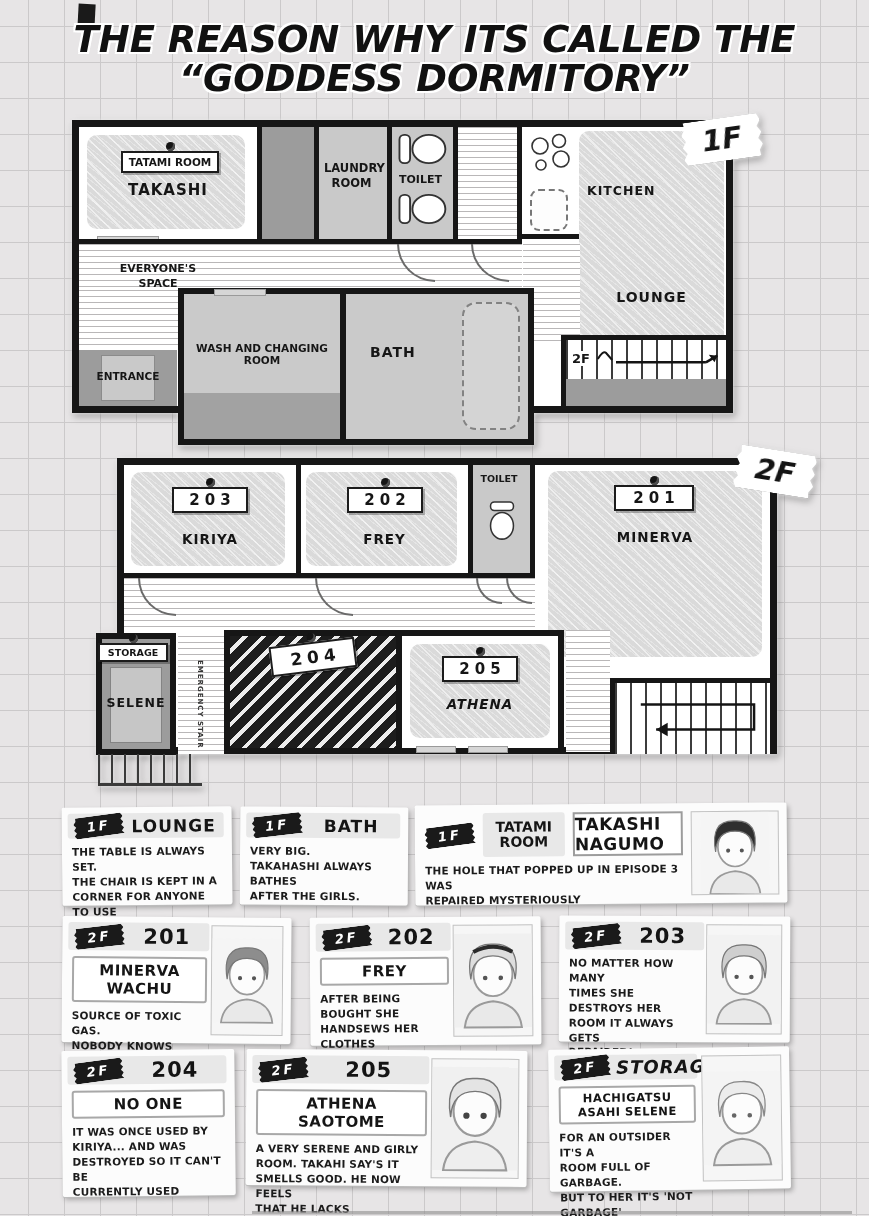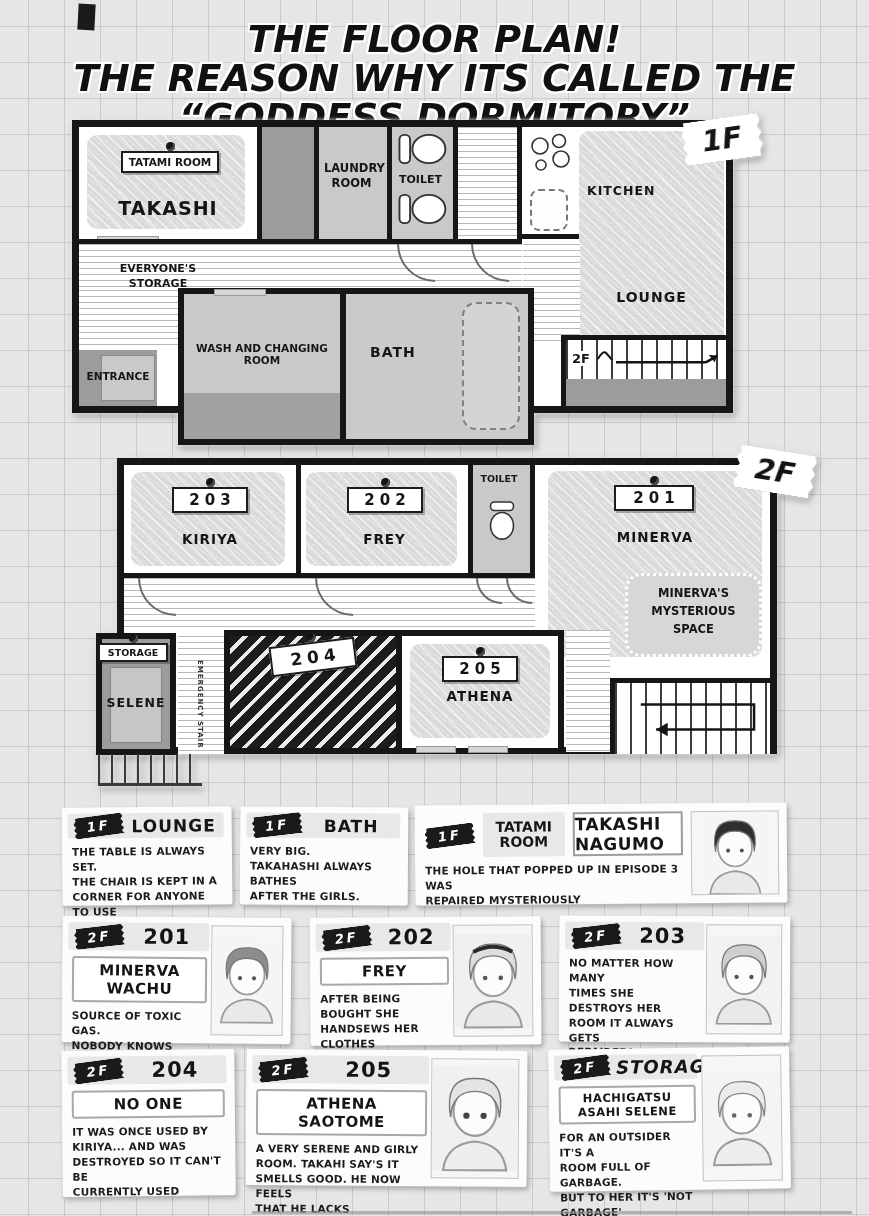--- a/index.html
+++ b/index.html
@@ -76,35 +76,34 @@
   .vert-txt { writing-mode: vertical-rl; font-size:7px; font-weight:bold; letter-spacing:1px; color:#333; }
 </style>
 </head>
 <body>
 
 <div class="page">
 
   <div class="corner-mark"></div>
 
   <div class="title">
-    <div>THE FLOOR PLAN!</div>
     <div>THE REASON WHY ITS CALLED THE</div>
     <div>“GODDESS DORMITORY”</div>
   </div>
 
   <div class="plan-group">
     <div class="plan" style="left:72px;top:120px;width:661px;height:293px;">
 
       <div class="room" style="left:0;top:0;width:183px;height:112px;background:#fff;border-right:5px solid #161616;">
         <div class="mat abs" style="left:8px;top:8px;right:12px;bottom:10px;"></div>
         <div class="plate" style="left:42px;top:24px;width:98px;font-size:10.5px;padding:3px 0;">
           <span class="pin"></span>
           <span>TATAMI ROOM</span>
         </div>
-        <div class="owner-lbl" style="top:70px;font-size:19px;">TAKASHI</div>
+        <div class="owner-lbl" style="top:54px;font-size:15px;">TAKASHI</div>
         <div class="slide" style="left:18px;bottom:-4px;width:62px;height:7px;"></div>
       </div>
 
       <div class="room" style="left:183px;top:0;width:57px;height:112px;background:#9c9c9c;border-right:5px solid #161616;"></div>
 
       <div class="room" style="left:240px;top:0;width:73px;height:112px;background:#c9c9c9;border-right:5px solid #161616;">
         <div class="room-lbl" style="left:5px;right:8px;top:34px;text-align:center;font-size:11.5px;line-height:1.3;">LAUNDRY ROOM</div>
       </div>
 
       <div class="room" style="left:313px;top:0;width:66px;height:112px;background:#c9c9c9;border-right:5px solid #161616;">
@@ -144,30 +143,30 @@
 
       <div class="wall" style="left:0;top:112px;width:443px;height:5px;"></div>
       <div class="room stripes" style="left:0;top:117px;width:443px;height:46px;"></div>
       <div class="room stripes" style="left:0;top:163px;width:100px;height:60px;"></div>
       <div class="room stripes" style="left:444px;top:117px;width:57px;height:100px;"></div>
 
       <div class="arc" style="left:318px;top:117px;width:38px;height:38px;"></div>
       <div class="arc" style="left:392px;top:117px;width:38px;height:38px;"></div>
 
       <div class="room-lbl pre" style="left:24px;top:134px;width:110px;text-align:center;font-size:11px;line-height:1.4;">EVERYONE'S
-STORAGE</div>
+SPACE</div>
       <span class="abs" style="left:102px;top:164px;">
         <svg viewBox="0 0 30 30" width="30" height="30">
             <path d="M4 2 Q13 8 16 18" stroke="#141414" stroke-width="7" fill="none"></path>
             <path d="M8 18 L23 27 L20 11 Z" fill="#141414"></path>
           </svg>
       </span>
       <div class="abs" style="left:172px;top:168px;width:10px;height:54px;background:#fff;border:2px solid #222;"></div>
 
-      <div class="room" style="left:0;top:223px;width:78px;height:56px;background:#9c9c9c;">
+      <div class="room" style="left:0;top:223px;width:98px;height:56px;background:#9c9c9c;">
         <div class="abs" style="left:22px;top:5px;width:54px;height:46px;background:#c9c9c9;border:1px solid #8b8b8b;"></div>
         <div class="room-lbl" style="left:0;right:0;top:20px;text-align:center;font-size:10.5px;">ENTRANCE</div>
       </div>
 
       <div class="room treads" style="left:482px;top:208px;width:165px;height:44px;border-top:5px solid #161616;border-left:5px solid #161616;">
         <div class="room-lbl" style="left:4px;top:11px;font-size:13px;background:#fff;padding:0 2px;">2F</div>
         <span class="abs" style="left:30px;top:8px;">
           <svg viewBox="0 0 20 16" width="18" height="15">
               <path d="M2 12 Q8 2 11 5 L18 13" stroke="#141414" stroke-width="2.2" fill="none"></path>
             </svg>
@@ -239,23 +238,20 @@
       <div class="arc" style="left:382px;top:113px;width:26px;height:26px;"></div>
 
       <div class="room mat" style="left:424px;top:6px;width:214px;height:186px;">
         <div class="plate" style="left:66px;top:14px;width:80px;font-size:15px;letter-spacing:5px;padding:2px 0 2px 5px;">
           <span class="pin"></span>
           <span>201</span>
         </div>
         <div class="owner-lbl" style="top:58px;">MINERVA</div>
       </div>
 
-      <div class="room pre" style="left:501px;top:108px;width:137px;height:84px;background:#d7d7d7;border:3px dotted #fff;border-radius:16px;text-align:center;font-weight:bold;font-size:11.5px;line-height:1.55;padding-top:9px;">MINERVA'S
-MYSTERIOUS
-SPACE</div>
     </div>
 
     <div class="room" style="left:96px;top:633px;width:80px;height:122px;background:#9c9c9c;border:6px solid #161616;">
       <div class="abs" style="left:8px;top:28px;right:8px;bottom:6px;background:#c6c6c6;border:1px solid #848484;"></div>
       <div class="plate" style="left:-4px;top:4px;width:70px;font-size:9.5px;padding:2px 0;">
         <span class="pin"></span>
         <span>STORAGE</span>
       </div>
       <div class="owner-lbl" style="top:56px;font-size:12.5px;">SELENE</div>
     </div>
@@ -270,21 +266,21 @@
         <span>204</span>
       </div>
     </div>
 
     <div class="room" style="left:396px;top:630px;width:168px;height:124px;background:#fff;border:6px solid #161616;">
       <div class="mat abs" style="left:8px;top:8px;right:8px;bottom:10px;"></div>
       <div class="plate" style="left:40px;top:20px;width:76px;font-size:15px;letter-spacing:5px;padding:2px 0 2px 5px;">
         <span class="pin"></span>
         <span>205</span>
       </div>
-      <div class="owner-lbl" style="top:52px;">ATHENA</div>
+      <div class="owner-lbl" style="top:60px;font-style:italic;">ATHENA</div>
       <div class="slide" style="left:14px;bottom:-5px;width:40px;height:7px;"></div>
       <div class="slide" style="left:66px;bottom:-5px;width:40px;height:7px;"></div>
     </div>
 
     <div class="room stripes" style="left:566px;top:630px;width:44px;height:122px;"></div>
 
     <div class="room treads" style="left:610px;top:678px;width:160px;height:76px;border-top:5px solid #161616;border-left:5px solid #161616;">
       <span class="abs" style="left:8px;top:10px;">
         <svg viewBox="0 0 150 50" width="145" height="48">
             <path d="M18 12 H136 V38 H34" stroke="#141414" stroke-width="2.6" fill="none"></path>

